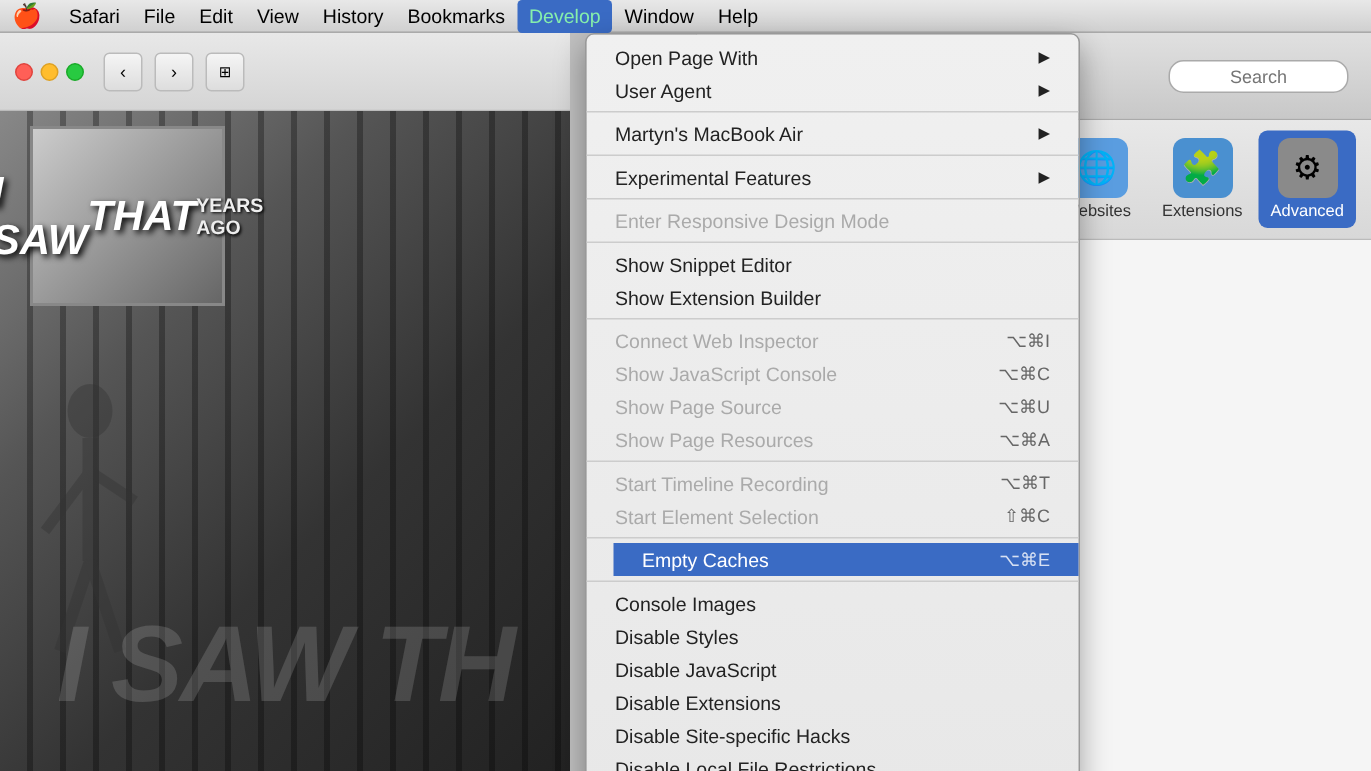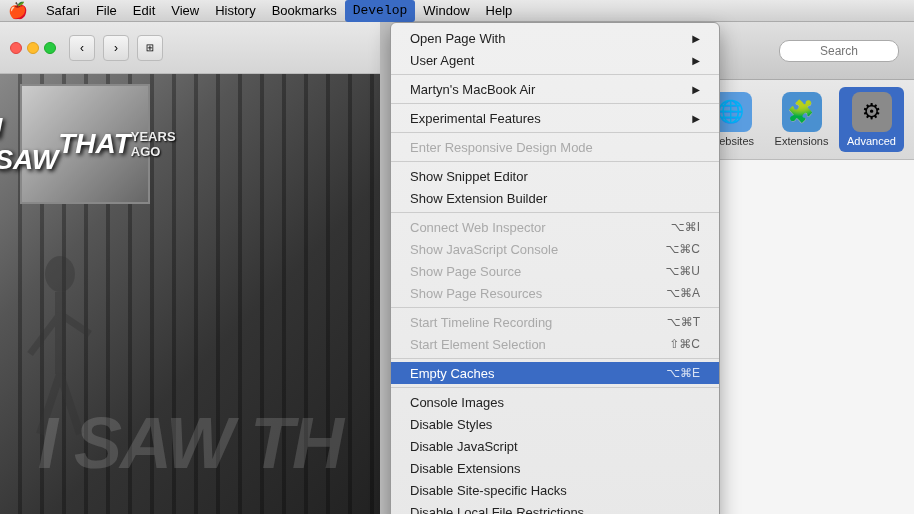--- a/index.html
+++ b/index.html
@@ -33,22 +33,21 @@
     }
     .menubar-item {
       padding: 0 8px;
       height: 22px;
       line-height: 22px;
       cursor: default;
       border-radius: 3px;
     }
     .menubar-item.active {
       background: #3a6bc4;
-      color: #000000;
-      font-family: Liberation Mono, monospace;
+      color: #86efac;
     }
 
     
     .safari-window {
       position: absolute;
       top: 22px;
       left: 0;
       width: 380px;
       height: 492px;
       background: #f0f0f0;
@@ -274,20 +273,21 @@
       display: flex;
       align-items: center;
       justify-content: space-between;
       cursor: default;
       color: #222;
       white-space: nowrap;
     }
     .menu-item:hover, .menu-item.highlighted {
       background: #3a6bc4;
       color: white;
+      margin-left: 18px;
     }
     .menu-item.disabled {
       color: #aaa;
     }
     .menu-separator {
       height: 1px;
       background: #ccc;
       margin: 3px 0;
     }
     .menu-arrow {

